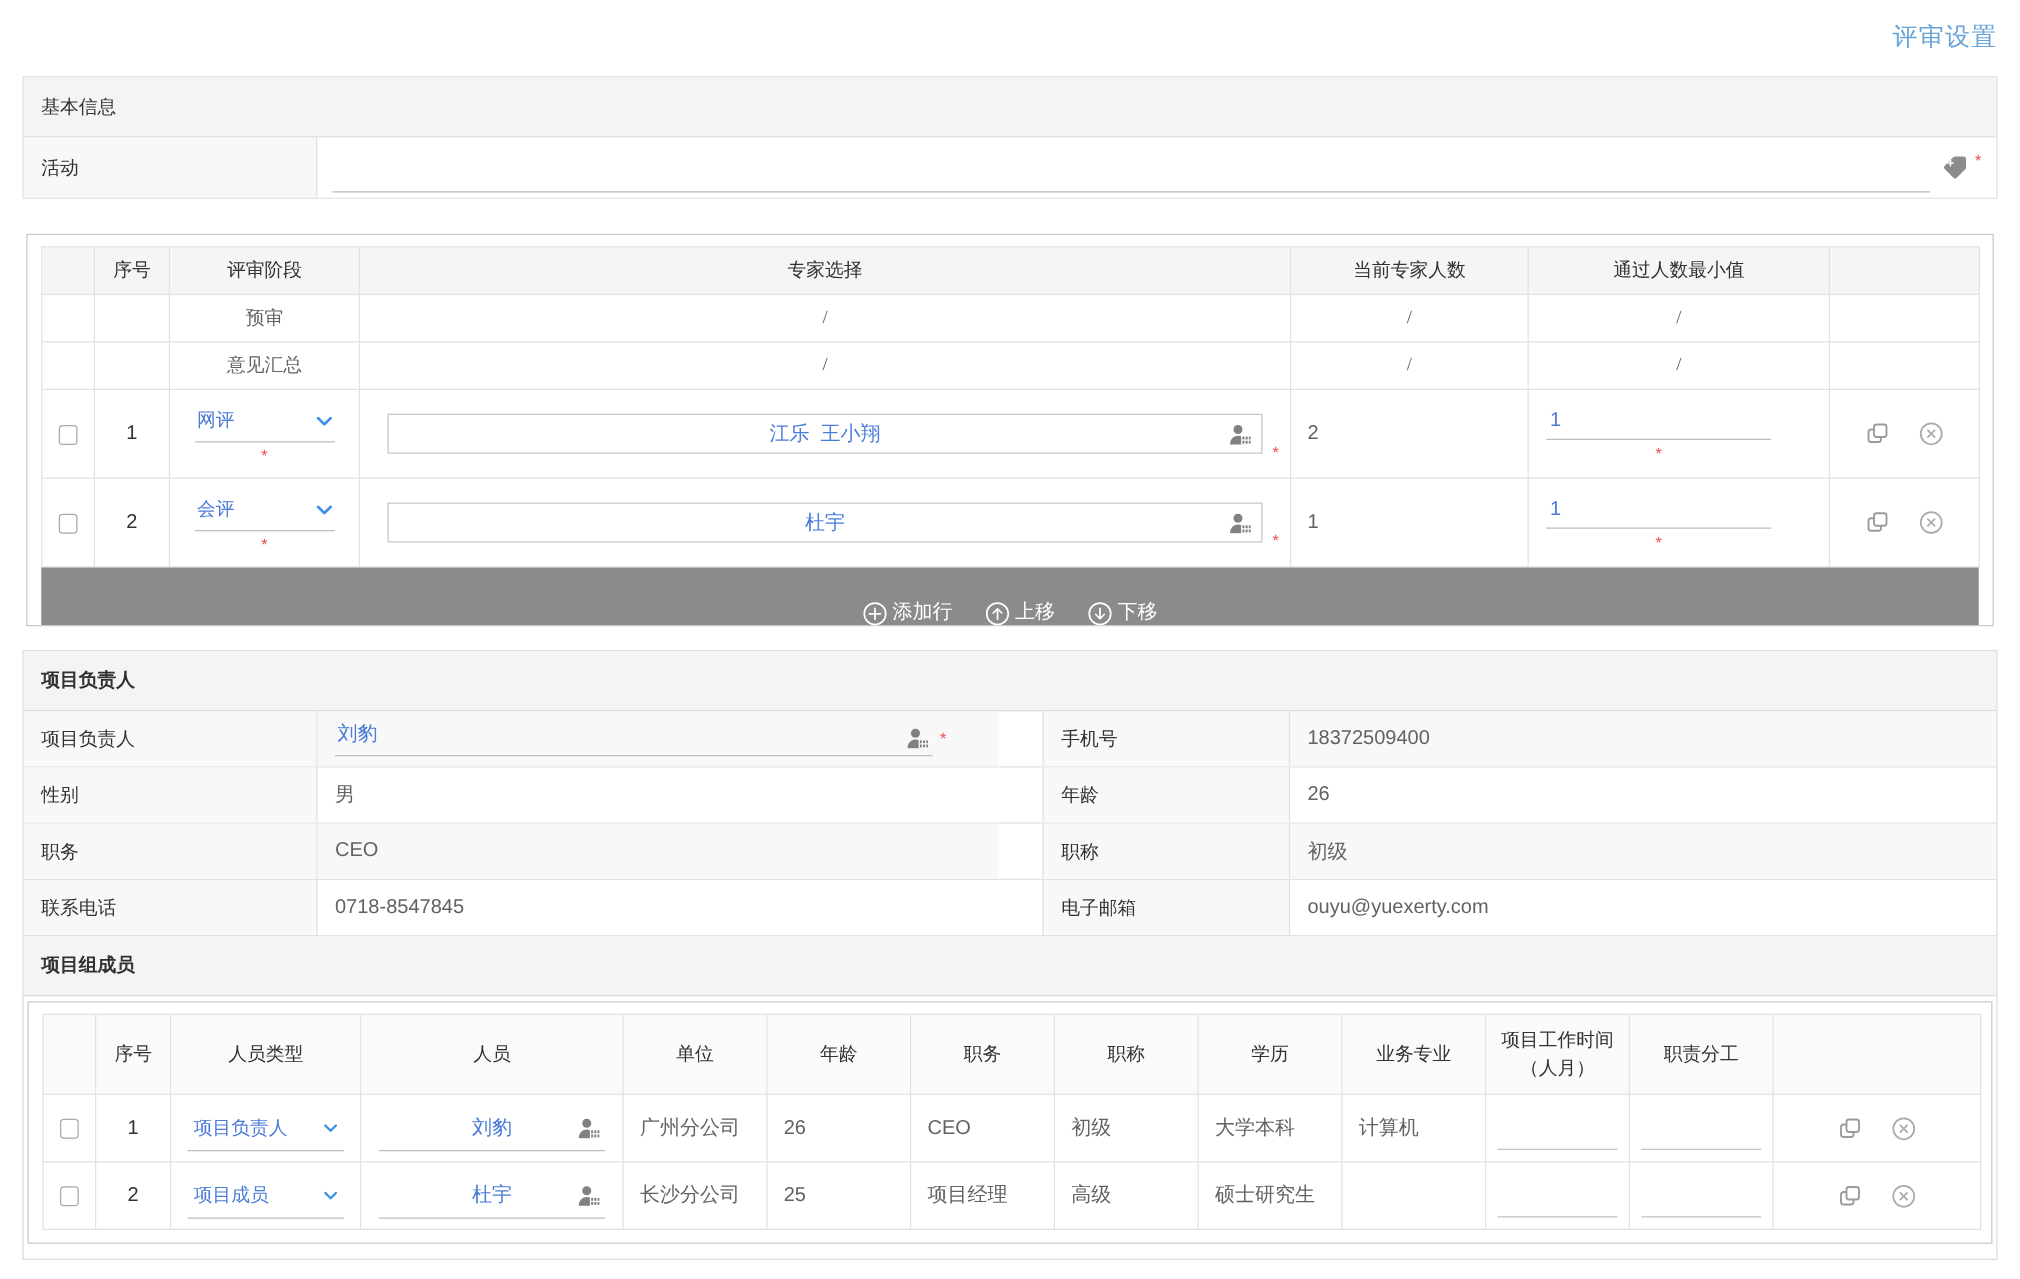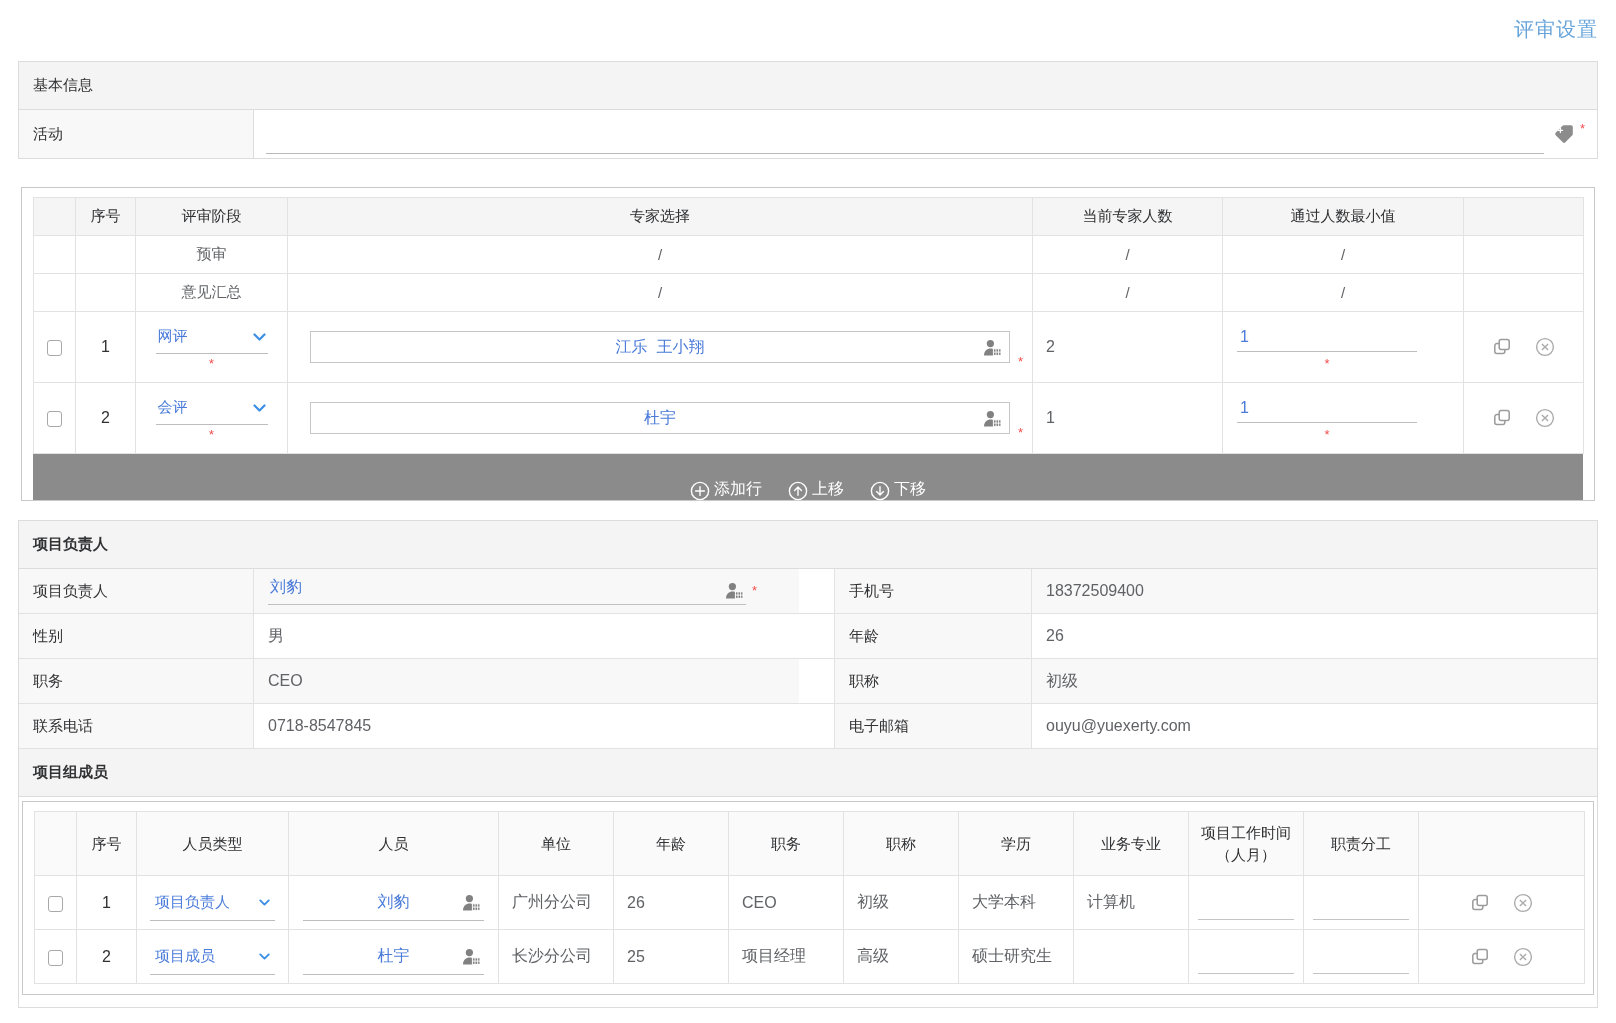--- a/index.html
+++ b/index.html
@@ -43,35 +43,35 @@
   .panel.members-panel { margin:4px 3px 12px; padding:9px 11px 10px; }
 
   
   table { border-collapse:collapse; table-layout:fixed; width:1550px; }
   th, td { border:1px solid #e2e2e2; padding:0; font-weight:normal; }
   thead th { background:#f5f5f5; height:38px; font-size:15px; color:#303133; }
   .members-table thead th { background:#fafafa; height:64px; line-height:1.45; padding:4px 6px; }
   td { color:#606266; }
   td.c { text-align:center; }
   td.left { text-align:left; padding:0 13px; font-size:16px; }
-  .fixed-row td { height:38px; text-align:center; color:#606266; font-size:15px; }
+  .fixed-row td { height:38px; text-align:center; color:#606266; font-size:15px;font-family:Liberation Serif, serif; }
   .edit-row td { height:66px; }
   .members-table .edit-row td { height:54px; }
 
   
   .cb {
     display:inline-block; width:15px; height:16px; border:1px solid #a8a8a8;
     border-radius:3px; background:#fff; vertical-align:middle; cursor:pointer;
   }
 
   .seq { font-size:16px; color:#303133; }
 
   
   .blue { color:#4a7bd9; }
-  .select-ctl { width:112px; margin:13px auto; cursor:pointer;font-family:Liberation Mono, monospace; }
+  .select-ctl { width:112px; margin:13px auto; cursor:pointer; }
   .select-line {
     display:flex; align-items:center; justify-content:space-between;
     border-bottom:1px solid #bdbdbd; padding:2px 2px 7px 2px; font-size:15px;
   }
   .req-row { text-align:center; height:13px; margin-top:2px; }
 
   
   .expert-cell { padding:0 2px; }
   .expert-box {
     position:relative; margin:0 20px; border:1px solid #c6c6c6; height:32px;

